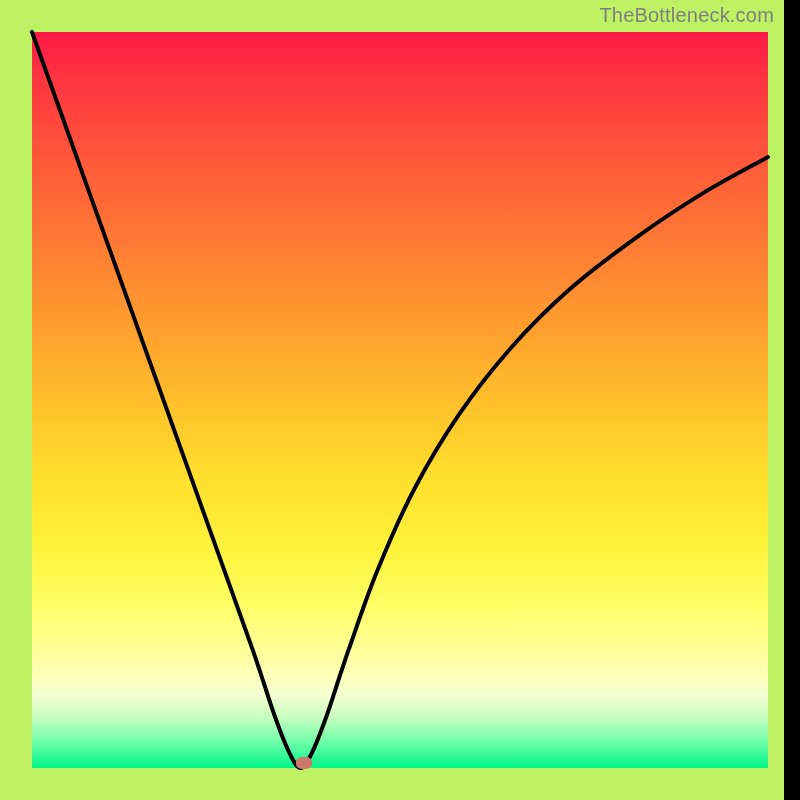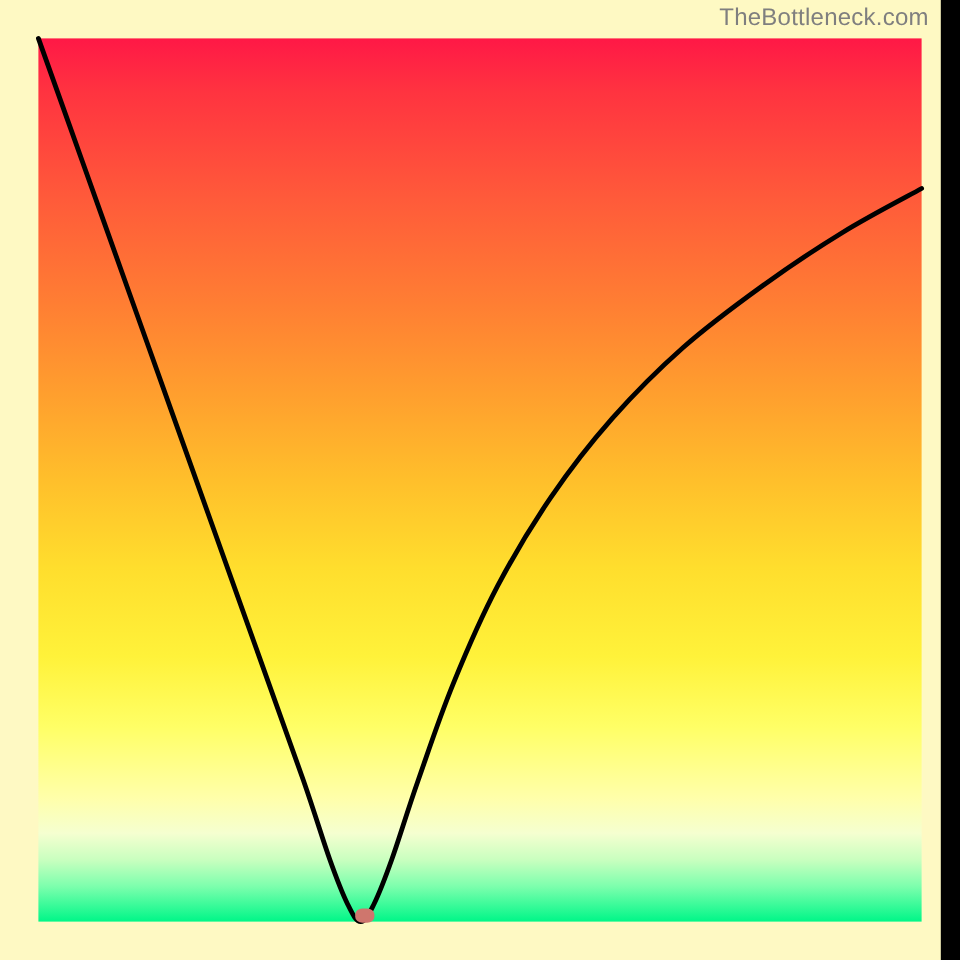--- a/index.html
+++ b/index.html
@@ -8,21 +8,21 @@
     width: 800px;
     height: 800px;
     overflow: hidden;
     background: #000;
     font-family: Arial, Helvetica, sans-serif;
   }
   .frame {
     position: relative;
     width: 784px;
     height: 800px;
-    background: #fef9c3;
+    background: #bef264;
   }
   .plot-area {
     position: absolute;
     left: 32px;
     top: 32px;
     width: 736px;
     height: 736px;
     
     background: linear-gradient(
       to bottom,

